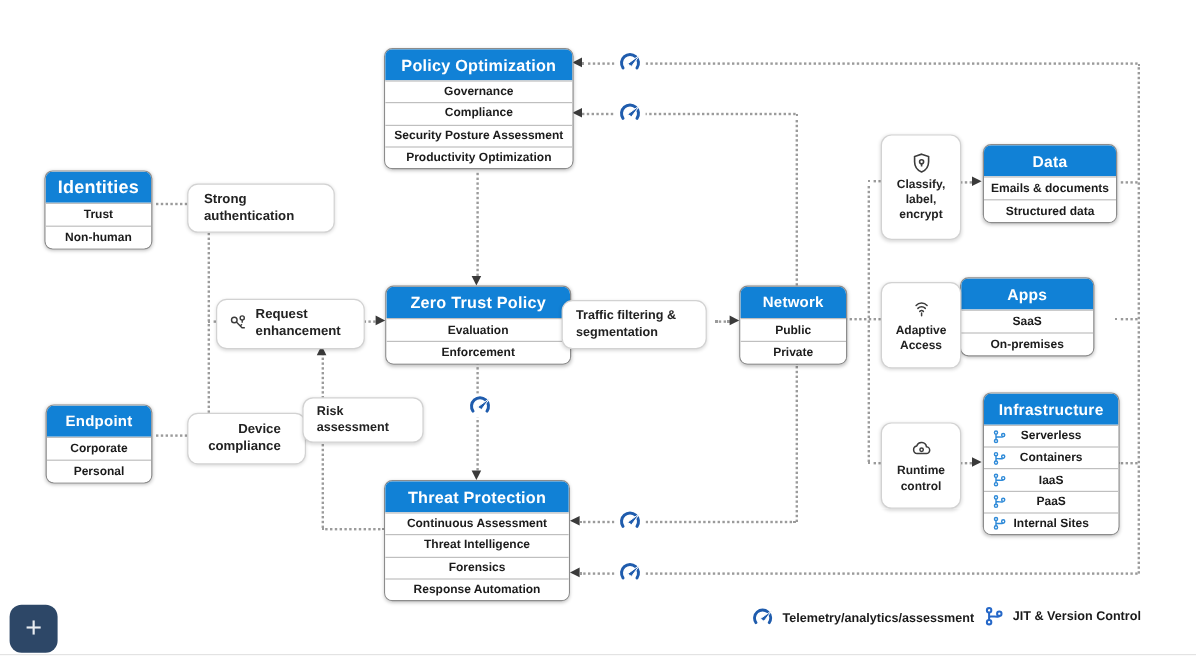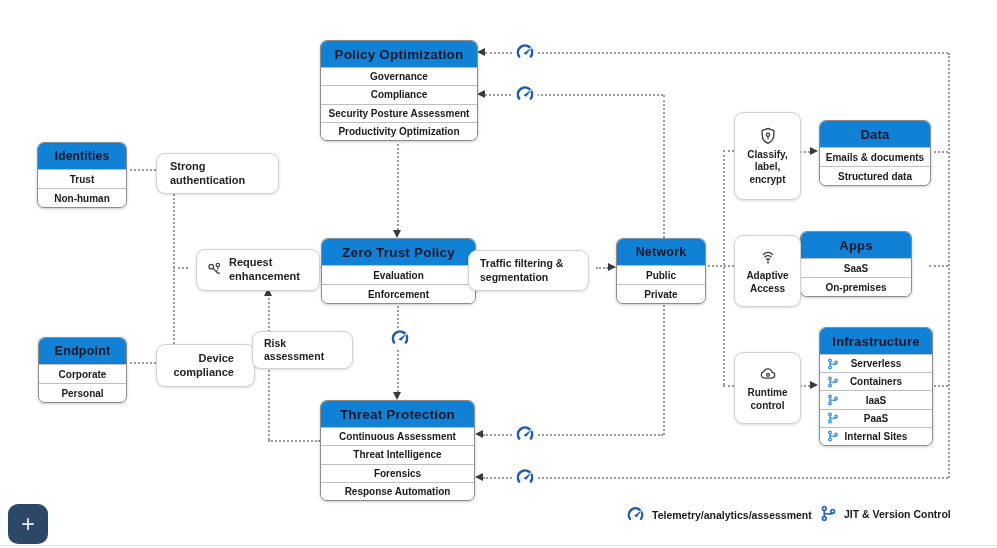--- a/index.html
+++ b/index.html
@@ -2,21 +2,21 @@
 <html><head>
 <meta charset="utf-8">
 <style>
   html,body{margin:0;padding:0;background:#ffffff;}
   #canvas{position:relative;width:997px;height:548px;background:#fff;overflow:hidden;
           font-family:"Liberation Sans",sans-serif;}
   
   .table-box{position:absolute;display:flex;flex-direction:column;background:#fff;
              border:1px solid #8c8c8c;border-radius:7px;overflow:hidden;
              box-shadow:0 1px 3px rgba(0,0,0,.22);z-index:5;}
-  .hdr{display:flex;align-items:center;justify-content:center;background:#1181d6;color:#0f172a;
+  .hdr{display:flex;align-items:center;justify-content:center;background:#1181d6;color:#ffffff;
        font-weight:700;height:26px;flex:0 0 26px;letter-spacing:.2px;}
   .trow{display:flex;align-items:center;justify-content:center;flex:1;position:relative;
         border-top:1px solid #bfbfbf;font-size:10px;font-weight:600;color:#1b1b1b;background:#fff;}
   .trow:first-of-type{border-top:none;}
   .bicon{position:absolute;left:7px;width:12px;height:12px;color:#2e8ad8;}
   
   .pill{position:absolute;display:flex;align-items:center;justify-content:center;background:#fff;
         border:1px solid #d2d2d2;border-radius:9px;box-shadow:0 1px 3px rgba(0,0,0,.14);
         font-size:11px;font-weight:700;color:#222;z-index:5;line-height:1.25;}
   .pill.col{flex-direction:column;gap:3px;text-align:center;font-size:10px;}
@@ -142,21 +142,21 @@
 
   <div class="table-box" style="left:320px;top:40px;width:156px;height:99px">
     <div class="hdr" style="font-size:13.5px">Policy Optimization</div>
     <div class="trow">Governance</div>
     <div class="trow">Compliance</div>
     <div class="trow">Security Posture Assessment</div>
     <div class="trow">Productivity Optimization</div>
   </div>
 
   <div class="table-box" style="left:37px;top:142px;width:88px;height:64px">
-    <div class="hdr" style="font-size:12px">Identities</div>
+    <div class="hdr" style="font-size:15px">Identities</div>
     <div class="trow">Trust</div>
     <div class="trow">Non-human</div>
   </div>
 
   <div class="table-box" style="left:38px;top:337px;width:87px;height:64px">
     <div class="hdr" style="font-size:12.5px">Endpoint</div>
     <div class="trow">Corporate</div>
     <div class="trow">Personal</div>
   </div>
 
@@ -223,21 +223,21 @@
           <use href="#branch"></use>
         </svg>
         <span>Internal Sites</span>
       </div>
   </div>
 
   <div class="pill" style="left:156px;top:153px;width:108px;height:39px;justify-content:flex-start;padding-left:13px;text-align:left">
     <span style="width:80px">Strong authentication</span>
   </div>
 
-  <div class="pill" style="left:196px;top:249px;width:113px;height:40px;justify-content:flex-start;padding-left:9px;gap:5px;text-align:left">
+  <div class="pill" style="left:180px;top:249px;width:113px;height:40px;justify-content:flex-start;padding-left:9px;gap:5px;text-align:left">
     <svg class="gicon" viewBox="0 0 24 24" style="width:18px;height:18px">
         <use href="#keys"></use>
       </svg>
     <span style="width:78px">Request enhancement</span>
   </div>
 
   <div class="pill" style="left:156px;top:344px;width:86px;height:41px;justify-content:flex-start;padding-left:11px;text-align:right">
     <span style="width:66px">Device compliance</span>
   </div>
 

